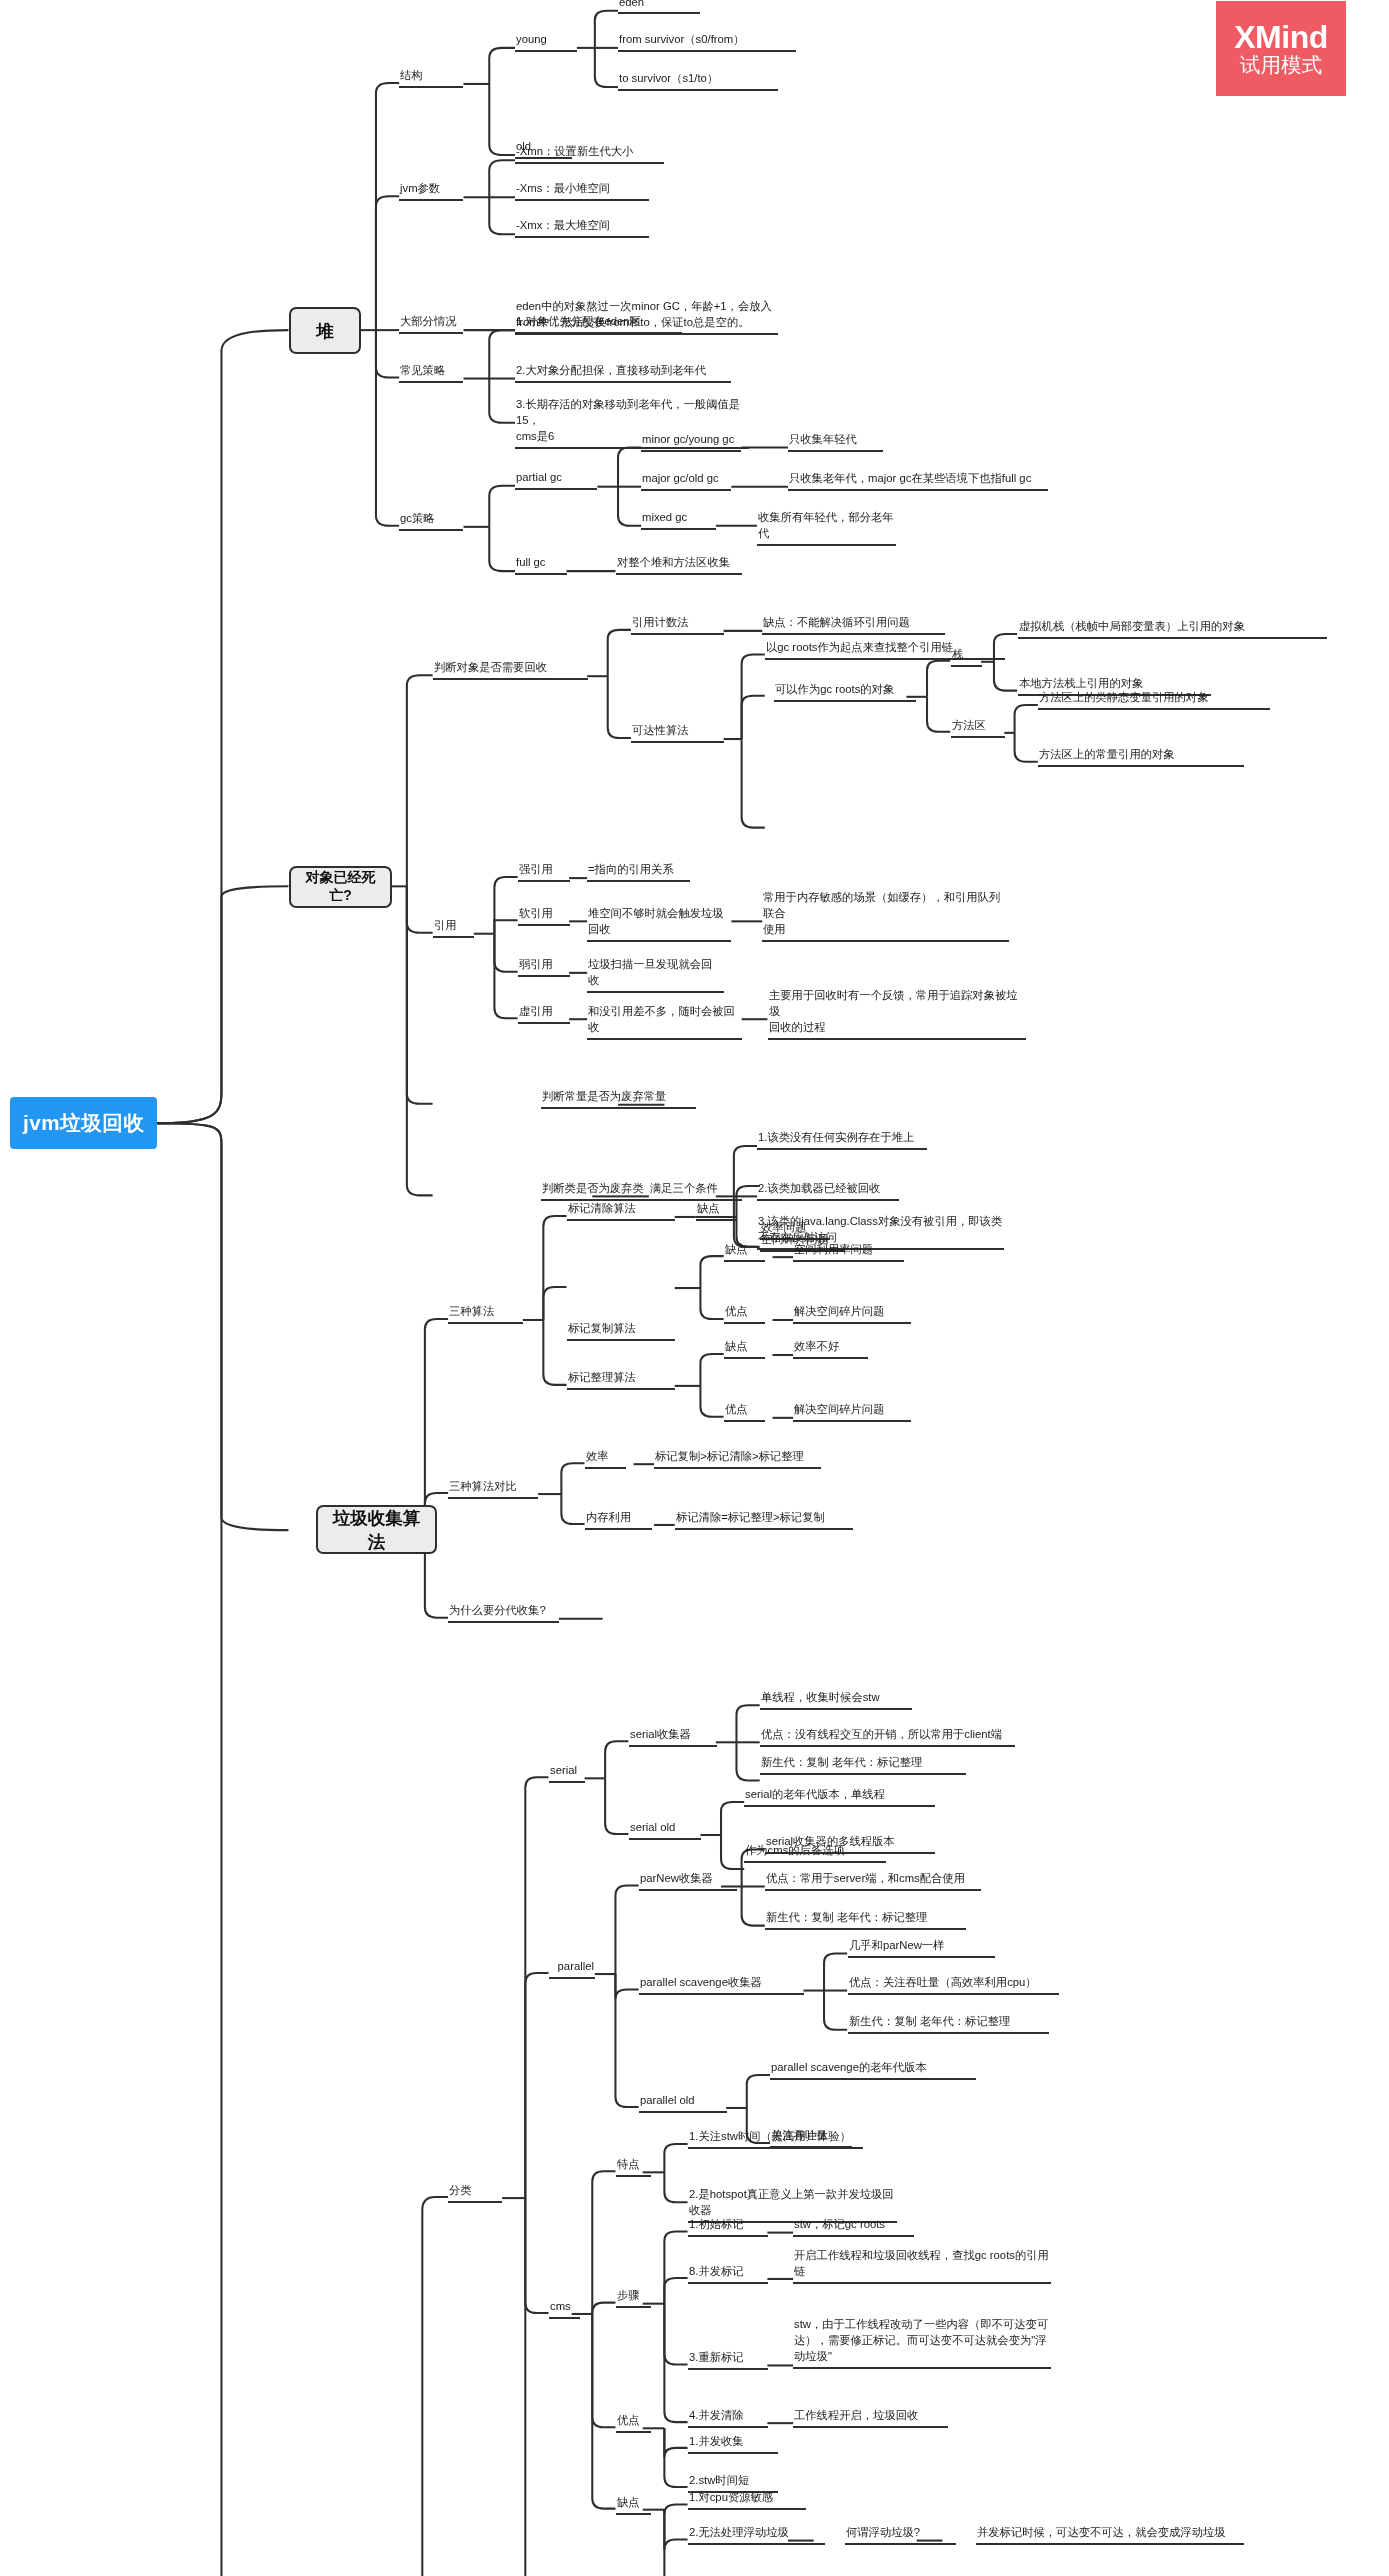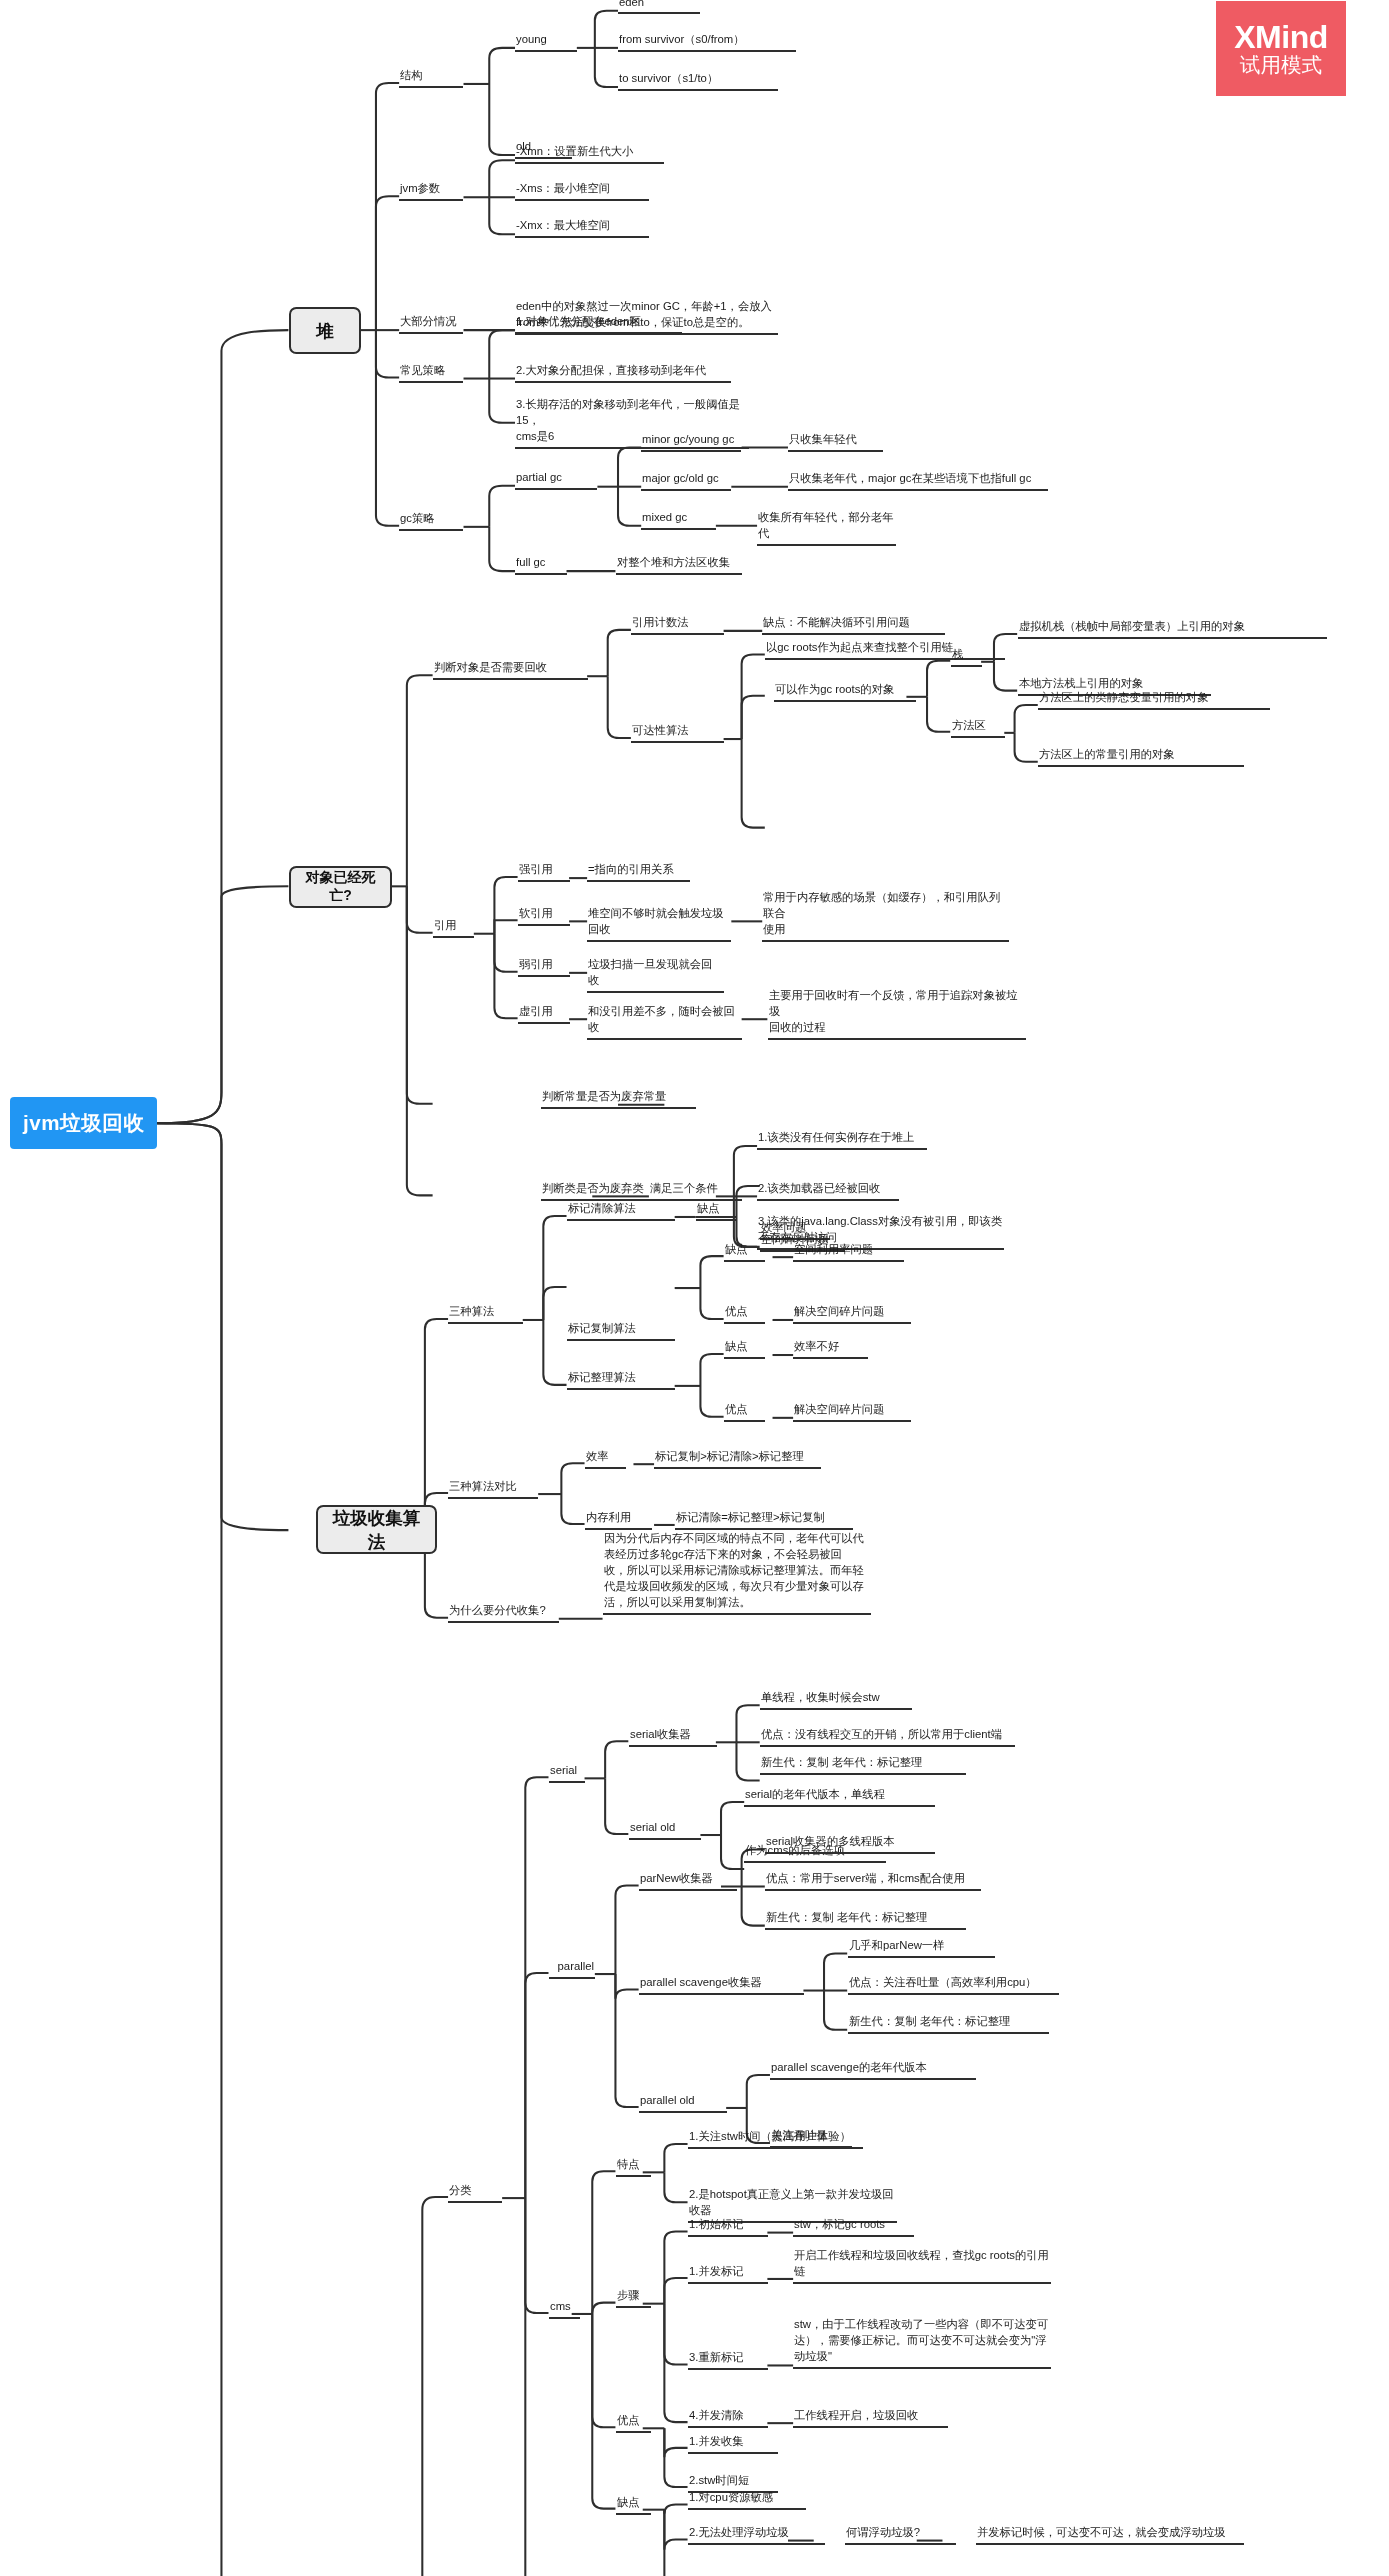--- a/index.html
+++ b/index.html
@@ -413,25 +413,20 @@
   <div class="node" style="left:724px; top:1401px; width:41px;">优点</div>
   <div class="node" style="left:793px; top:1401px; width:118px;">解决空间碎片问题</div>
 
   <div class="node" style="left:448px; top:1478px; width:90px;">三种算法对比</div>
   <div class="node" style="left:585px; top:1448px; width:41px;">效率</div>
   <div class="node" style="left:654px; top:1448px; width:167px;">标记复制&gt;标记清除&gt;标记整理</div>
   <div class="node" style="left:585px; top:1509px; width:67px;">内存利用</div>
   <div class="node" style="left:675px; top:1509px; width:178px;">标记清除=标记整理&gt;标记复制</div>
 
   <div class="node" style="left:448px; top:1602px; width:111px;">为什么要分代收集?</div>
-  <div class="node" style="left:603px; top:1530px; width:268px;">因为分代后内存不同区域的特点不同，老年代可以代
-表经历过多轮gc存活下来的对象，不会轻易被回
-收，所以可以采用标记清除或标记整理算法。而年轻
-代是垃圾回收频发的区域，每次只有少量对象可以存
-活，所以可以采用复制算法。</div>
 
   <div class="node" style="left:448px; top:2182px; width:54px;">分类</div>
 
   <div class="node" style="left:549px; top:1762px; width:36px;">serial</div>
   <div class="node" style="left:629px; top:1726px; width:88px;">serial收集器</div>
   <div class="node" style="left:760px; top:1689px; width:152px;">单线程，收集时候会stw</div>
   <div class="node" style="left:760px; top:1726px; width:255px;">优点：没有线程交互的开销，所以常用于client端</div>
   <div class="node" style="left:760px; top:1754px; width:206px;">新生代：复制 老年代：标记整理</div>
   <div class="node" style="left:629px; top:1819px; width:72px;">serial old</div>
   <div class="node" style="left:744px; top:1786px; width:191px;">serial的老年代版本，单线程</div>
@@ -451,21 +446,21 @@
   <div class="node" style="left:770px; top:2127px; width:82px;">关注吞吐量</div>
 
   <div class="node" style="left:549px; top:2298px; width:31px;">cms</div>
   <div class="node" style="left:616px; top:2156px; width:35px;">特点</div>
   <div class="node" style="left:688px; top:2128px; width:175px;">1.关注stw时间（提高用户体验）</div>
   <div class="node" style="left:688px; top:2186px; width:209px;">2.是hotspot真正意义上第一款并发垃圾回收器</div>
 
   <div class="node" style="left:616px; top:2287px; width:35px;">步骤</div>
   <div class="node" style="left:688px; top:2216px; width:80px;">1.初始标记</div>
   <div class="node" style="left:793px; top:2216px; width:121px;">stw，标记gc roots</div>
-  <div class="node" style="left:688px; top:2263px; width:80px;">1.并发标记</div>
+  <div class="node" style="left:688px; top:2263px; width:80px;">8.并发标记</div>
   <div class="node" style="left:793px; top:2247px; width:258px;">开启工作线程和垃圾回收线程，查找gc roots的引用
 链</div>
   <div class="node" style="left:688px; top:2349px; width:80px;">3.重新标记</div>
   <div class="node" style="left:793px; top:2316px; width:258px;">stw，由于工作线程改动了一些内容（即不可达变可
 达），需要修正标记。而可达变不可达就会变为"浮
 动垃圾"</div>
   <div class="node" style="left:688px; top:2407px; width:80px;">4.并发清除</div>
   <div class="node" style="left:793px; top:2407px; width:155px;">工作线程开启，垃圾回收</div>
 
   <div class="node" style="left:616px; top:2412px; width:35px;">优点</div>

